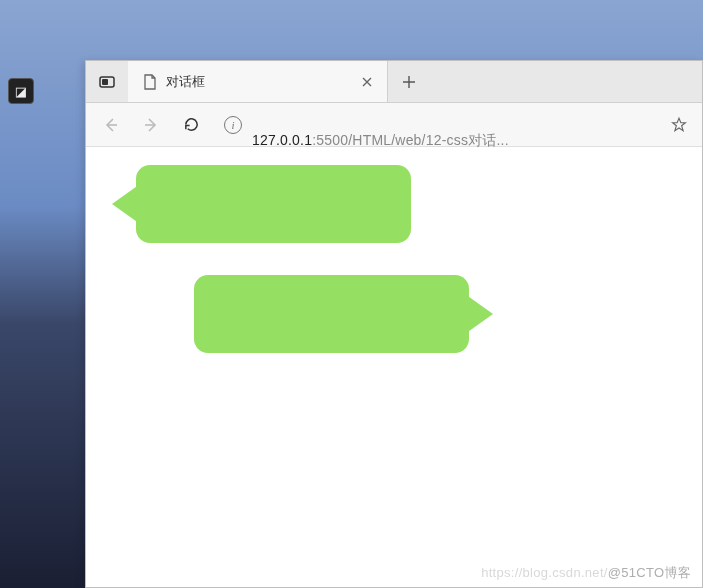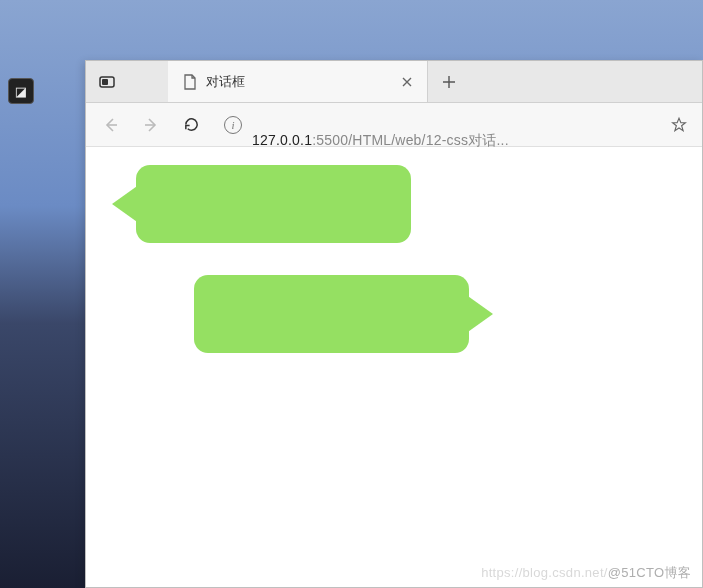--- a/index.html
+++ b/index.html
@@ -41,21 +41,20 @@
       display: flex;
       align-items: center;
       gap: 8px;
       padding: 0 10px 0 14px;
       background: #f7f7f7;
       border-right: 1px solid #d0d0d0;
       min-width: 260px;
       font-size: 13px;
       color: #333;
       position: relative;
-      margin-left: 40px;
     }
     .tab .page-icon {
       width: 16px;
       height: 16px;
       color: #555;
       flex-shrink: 0;
     }
     .tab-title { flex: 1; white-space: nowrap; overflow: hidden; text-overflow: ellipsis; }
     .tab-close {
       width: 20px;

